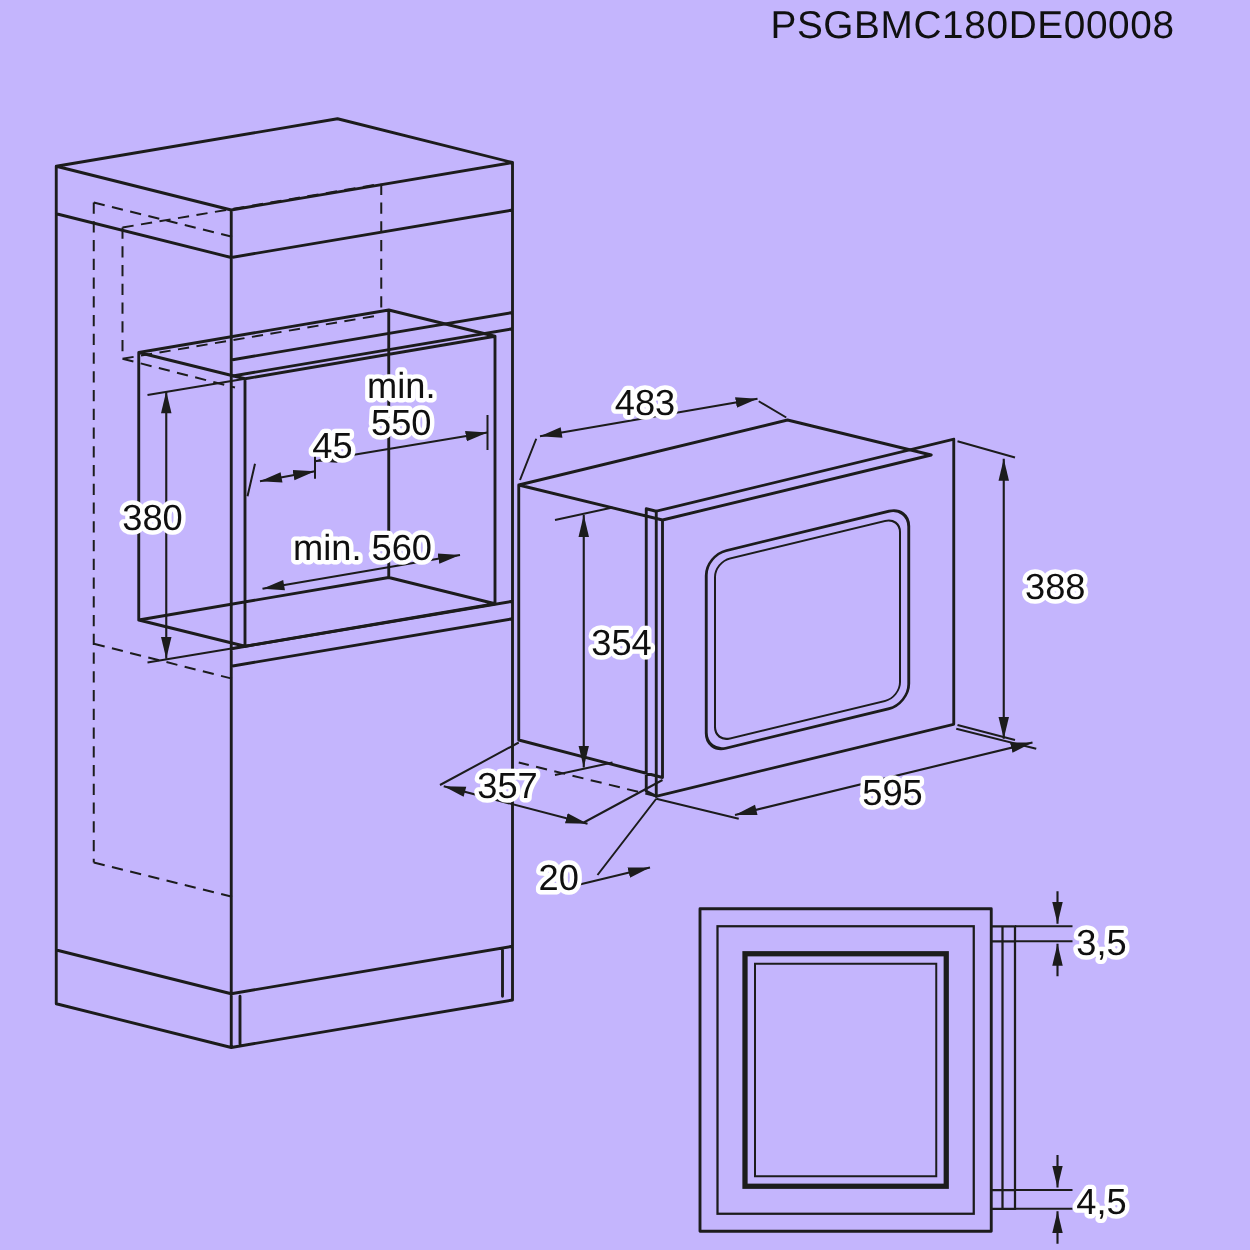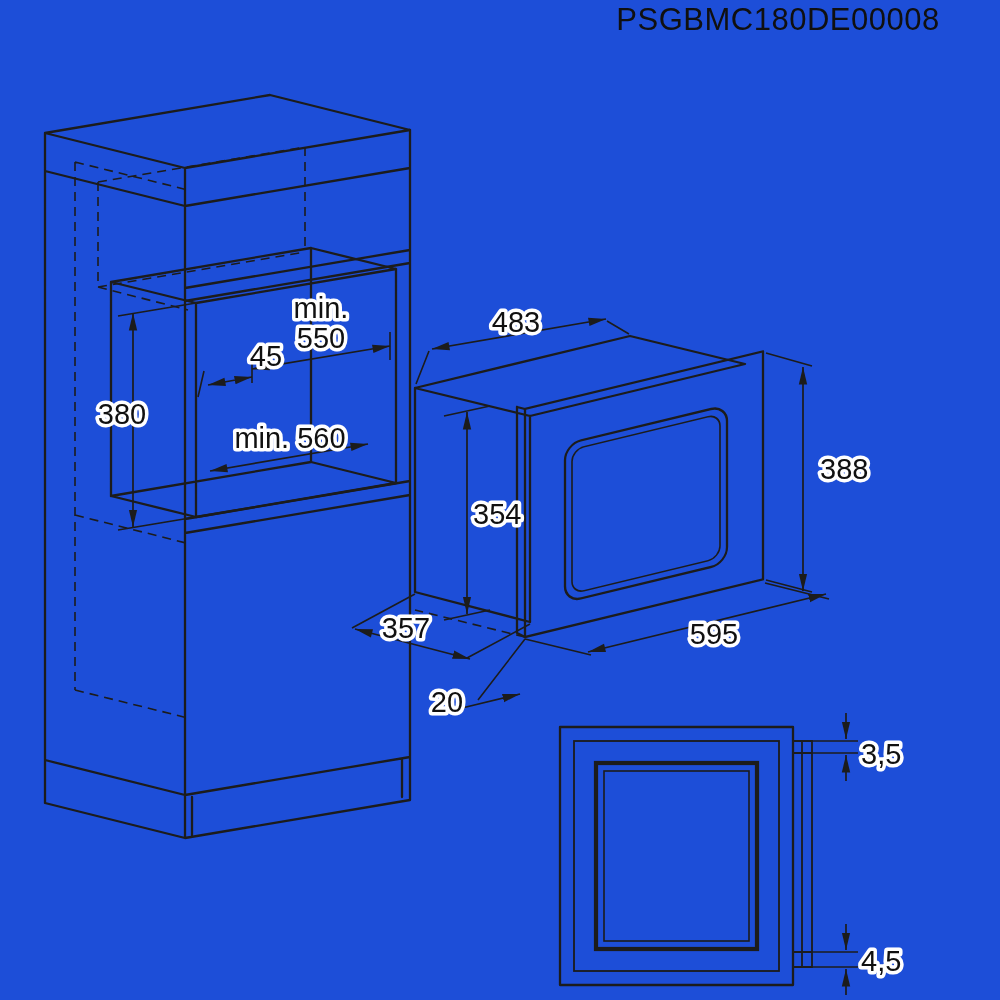--- a/index.html
+++ b/index.html
@@ -1,16 +1,16 @@
 <!DOCTYPE html>
 <html><head>
 <meta charset="utf-8">
 <style>
   html,body{margin:0;padding:0;background:#ffffff;}
-  .canvas{position:relative;width:1000px;height:1000px;background:#1d4ed8;overflow:hidden;
+  .canvas{position:relative;width:1000px;height:1000px;background:#c4b5fd;overflow:hidden;
           font-family:"Liberation Sans",sans-serif;}
   svg{position:absolute;left:0;top:0;}
   .ol   {stroke:#1c1c1c;stroke-width:2.3;fill:none;stroke-linejoin:round;stroke-linecap:round;}
   .med  {stroke:#1c1c1c;stroke-width:1.8;fill:none;}
   .thin {stroke:#1c1c1c;stroke-width:1.6;fill:none;}
   .dash {stroke:#1c1c1c;stroke-width:1.6;fill:none;stroke-dasharray:9 6;}
   .dim  {stroke:#1c1c1c;stroke-width:1.7;fill:none;}
   .thick{stroke:#1c1c1c;stroke-width:4.2;fill:none;}
   text  {font-family:"Liberation Sans",sans-serif;fill:#101010;}
   .lbl  {font-size:29px;paint-order:stroke;stroke:#ffffff;stroke-width:7px;stroke-linejoin:round;}

